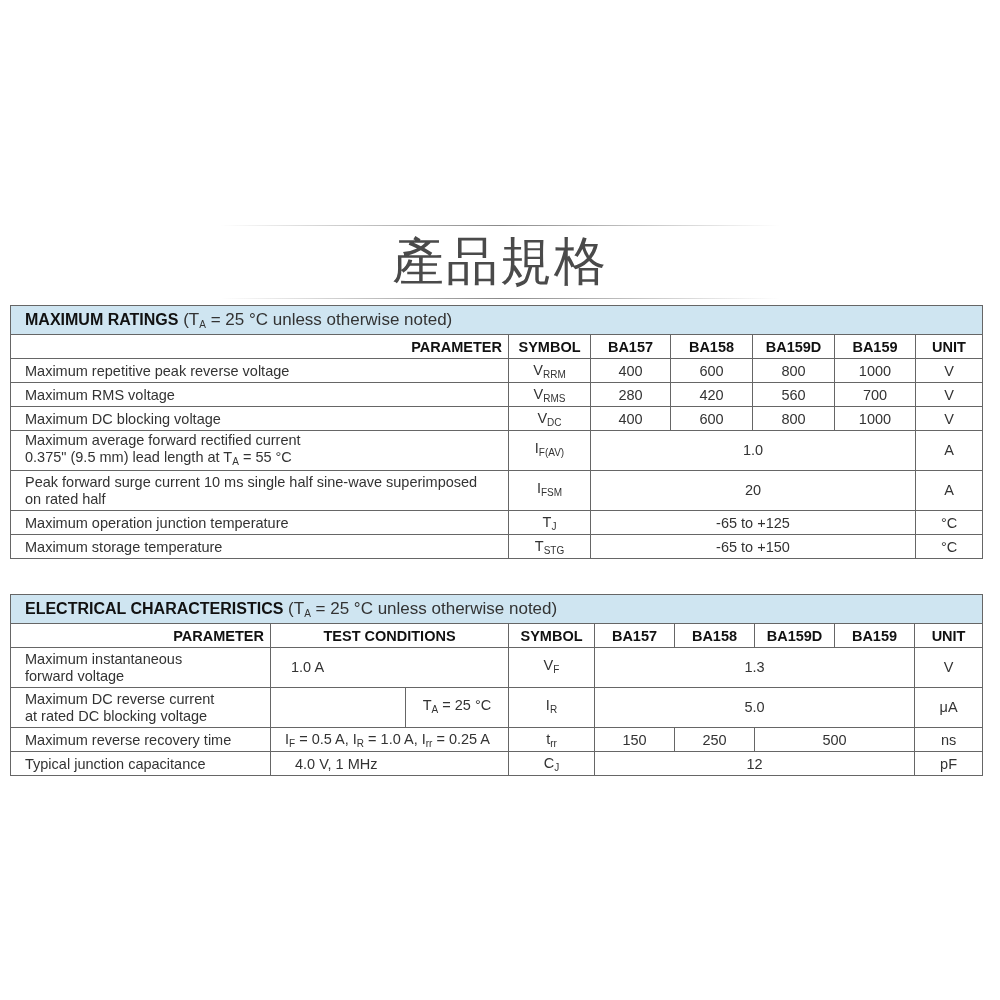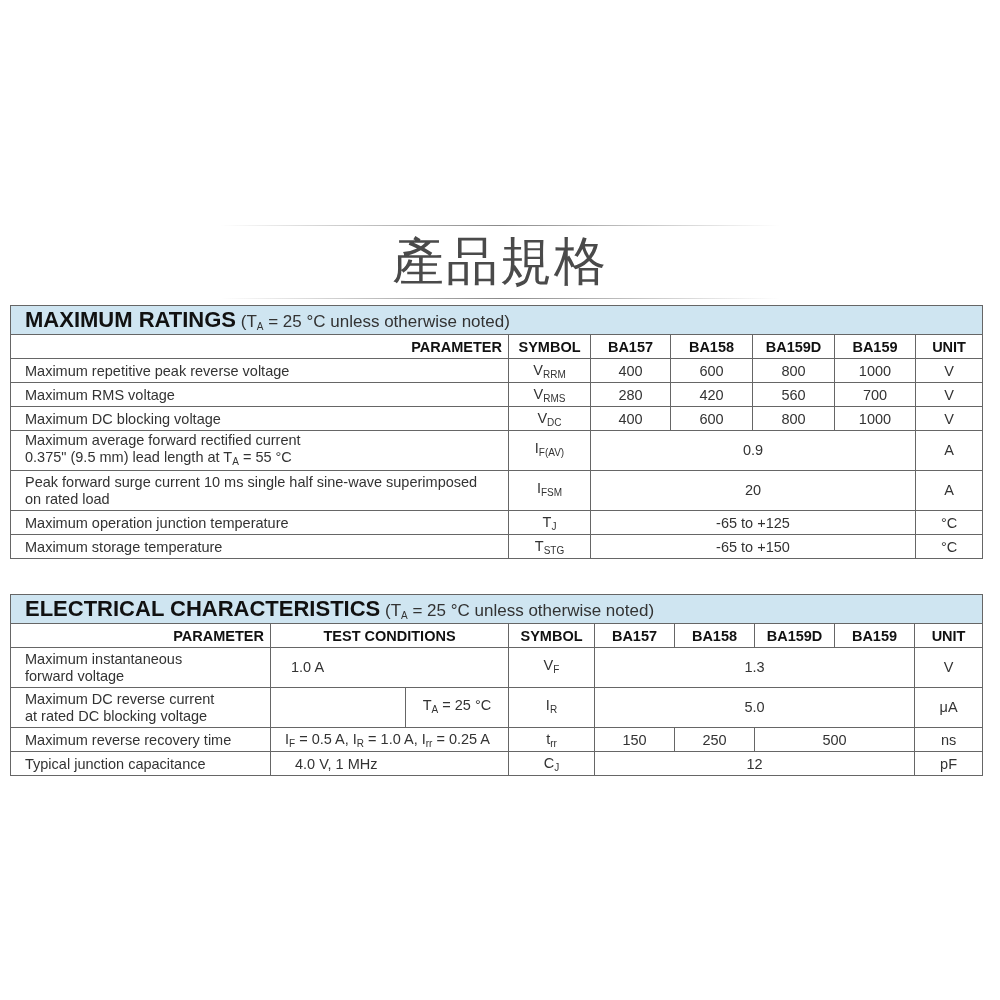--- a/index.html
+++ b/index.html
@@ -13,21 +13,21 @@
   .title-text { position:absolute; left:0; width:100%; top:8px; text-align:center;
     font-family:"DejaVu Sans", sans-serif; font-size:52px; line-height:60px; color:#4a4a4a;
     letter-spacing:2px; font-weight:300; }
 
   table.spec { position:absolute; left:10px; border-collapse:collapse; table-layout:fixed;
     font-size:14.5px; color:#333; }
   table.spec td, table.spec th { border:1px solid #666; padding:0 6px; height:23px;
     vertical-align:middle; white-space:nowrap; overflow:hidden; }
   table.spec tr.band td { background:#cfe5f1; height:28px; border-color:#666;
     font-size:17px; color:#333; padding-left:14px; }
-  .band-bold { font-weight:bold; color:#111; font-size:22px; }
+  .band-bold { font-weight:bold; color:#111; font-size:16px; }
   table.spec th { font-weight:bold; color:#111; text-align:center; }
   table.spec th.left { text-align:right; padding-left:14px; }
   td.p { padding-left:14px !important; text-align:left;margin-left:36px; }
   td.c { text-align:center; }
   tr.tall td { height:39px; line-height:17px; }
   sub { font-size:10px; vertical-align:-3px; }
 </style>
 </head>
 <body>
 
@@ -83,25 +83,25 @@
     <td class="c"><span>V</span><sub>DC</sub></td>
     <td class="c">400</td>
     <td class="c">600</td>
     <td class="c">800</td>
     <td class="c">1000</td>
     <td class="c">V</td>
   </tr>
   <tr class="tall">
     <td class="p"><span>Maximum average forward rectified current</span><br><span>0.375" (9.5 mm) lead length at T</span><sub>A</sub><span> = 55 °C</span></td>
     <td class="c"><span>I</span><sub>F(AV)</sub></td>
-    <td class="c" colspan="4">0.9</td>
+    <td class="c" colspan="4">1.0</td>
     <td class="c">A</td>
   </tr>
   <tr class="tall">
-    <td class="p"><span>Peak forward surge current 10 ms single half sine-wave superimposed</span><br><span>on rated load</span></td>
+    <td class="p"><span>Peak forward surge current 10 ms single half sine-wave superimposed</span><br><span>on rated half</span></td>
     <td class="c"><span>I</span><sub>FSM</sub></td>
     <td class="c" colspan="4">20</td>
     <td class="c">A</td>
   </tr>
   <tr>
     <td class="p">Maximum operation junction temperature</td>
     <td class="c"><span>T</span><sub>J</sub></td>
     <td class="c" colspan="4">-65 to +125</td>
     <td class="c">°C</td>
   </tr>

